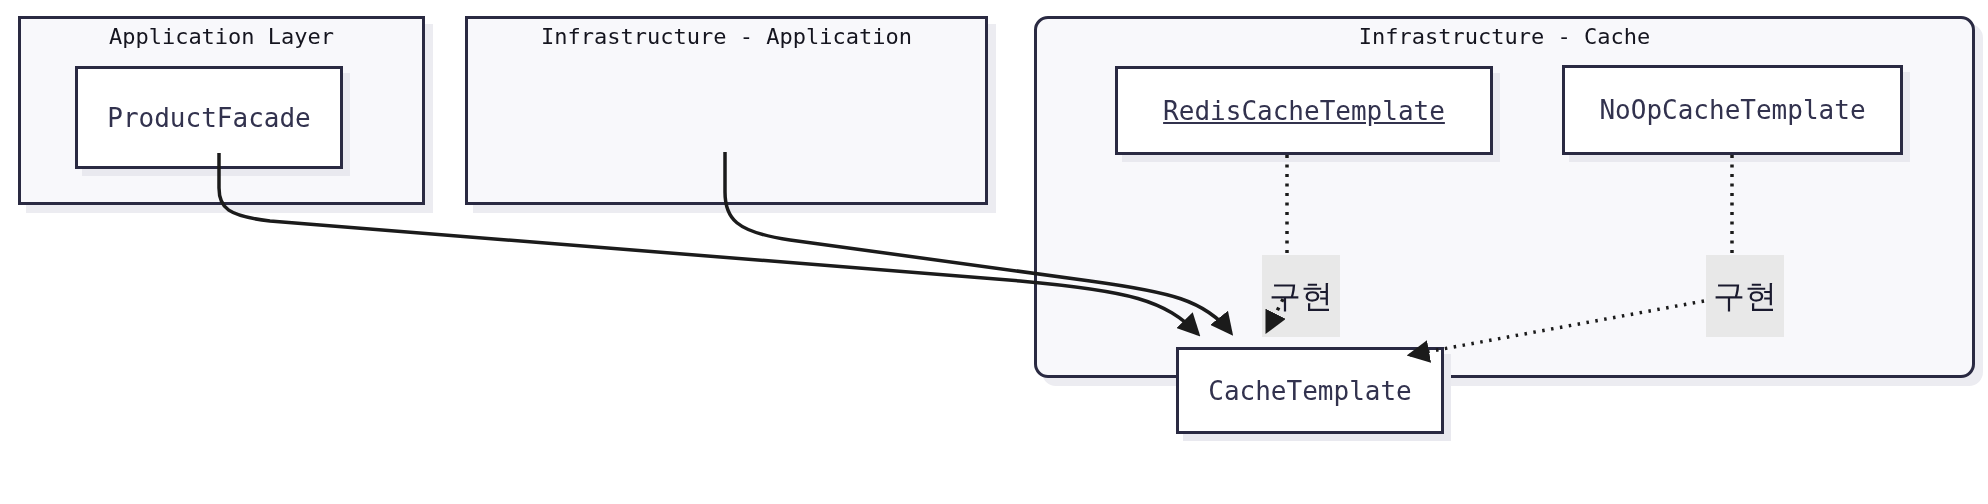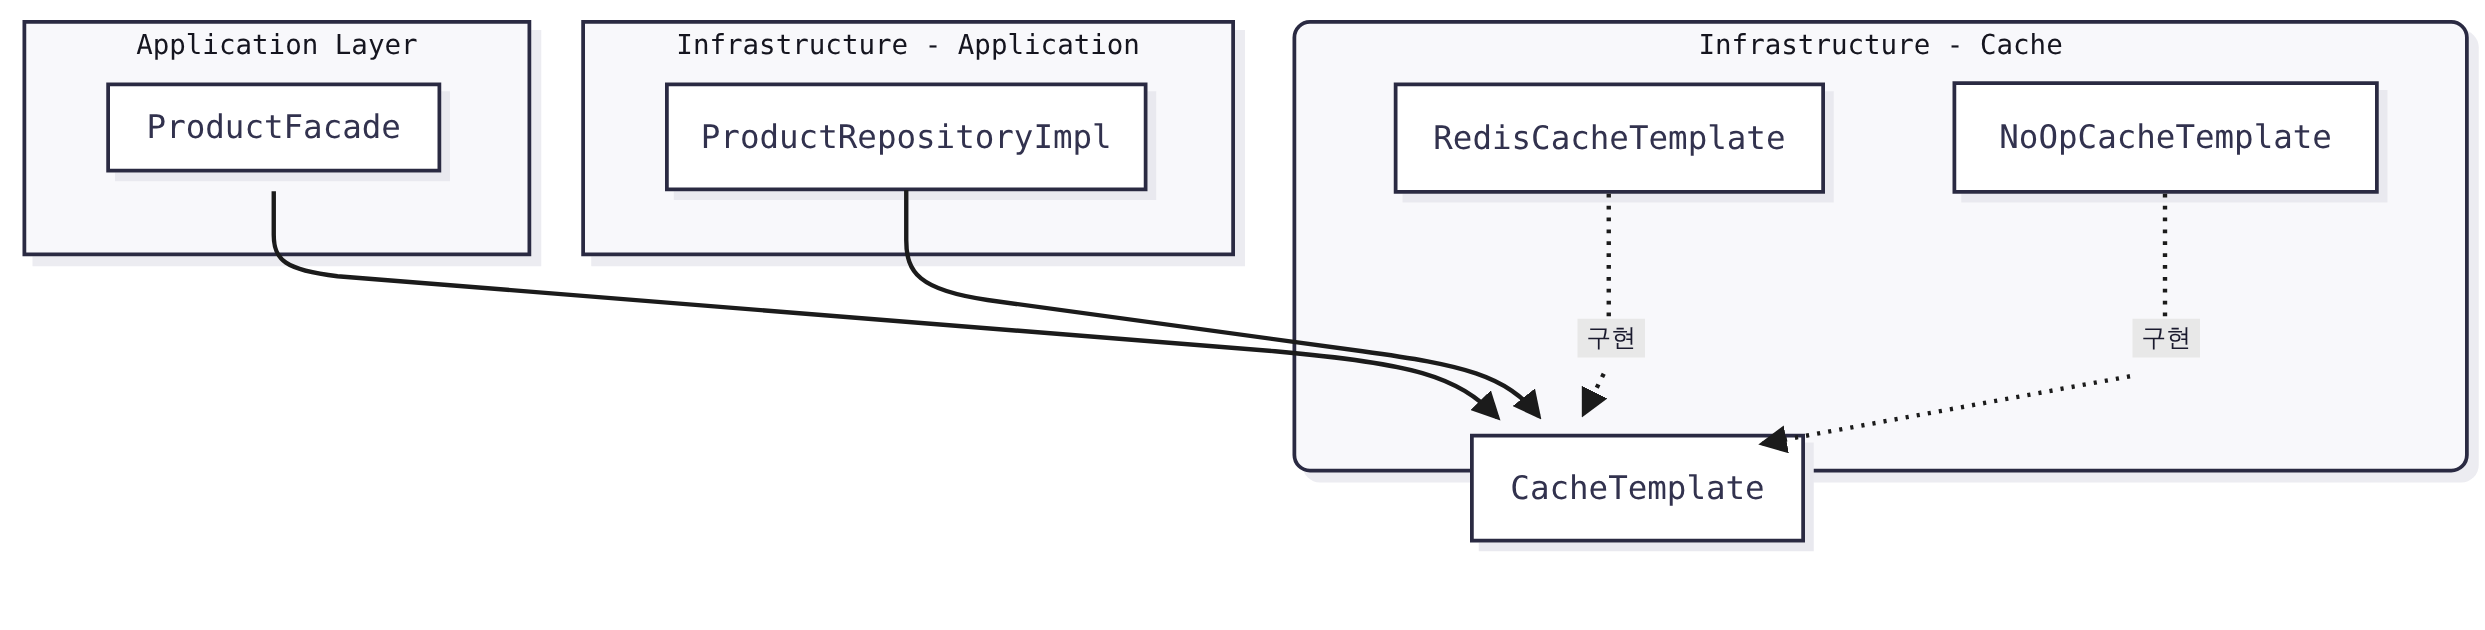--- a/index.html
+++ b/index.html
@@ -16,21 +16,21 @@
     font-size:22px;color:#15151f;white-space:nowrap;
   }
   .node{
     position:absolute;background:#ffffff;border:3px solid #2a2a42;
     box-shadow:7px 7px 0 #e9e9ef;box-sizing:border-box;
     display:flex;align-items:center;justify-content:center;
     font-size:26px;color:#32324e;white-space:nowrap;z-index:2;
   }
   .edge-label{
     position:absolute;background:#e8e8e8;color:#1a1a2e;
-    font-size:20px;line-height:1.25;padding:3px 7px;z-index:4;white-space:nowrap;
+    font-size:32px;line-height:1.25;padding:21px 7px;z-index:4;white-space:nowrap;
   }
   svg.edges{position:absolute;left:0;top:0;width:1988px;height:504px;z-index:5;pointer-events:none;}
   .edge-solid{fill:none;stroke:#1b1b1b;stroke-width:3.5;}
   .edge-dotted{fill:none;stroke:#1b1b1b;stroke-width:3.5;stroke-dasharray:3 6.5;}
   .edge-dotted-diag{fill:none;stroke:#1b1b1b;stroke-width:3.5;stroke-dasharray:2.5 6.5;}
 </style>
 </head>
 <body>
 
 <div id="canvas">
@@ -40,29 +40,26 @@
   </div>
 
   <div class="group" style="left:465px;top:16px;width:523px;height:189px;">
     <div class="group-title">Infrastructure - Application</div>
   </div>
 
   <div class="group" style="left:1034px;top:16px;width:941px;height:362px;border-radius:14px;">
     <div class="group-title">Infrastructure - Cache</div>
   </div>
 
-  <div class="node" style="left:85px;top:66px;width:268px;height:72px;justify-content:center;">
+  <div class="node" style="left:75px;top:66px;width:268px;height:103px;justify-content:center;">
     <span>ProductFacade</span>
   </div>
 
-  <div class="node" style="left:532px;top:66px;width:386px;height:87px;">
-    <span>ProductRepositoryImpl</span>
-  </div>
 
-  <div class="node" style="left:1115px;top:66px;width:345px;height:89px;">
+  <div class="node" style="left:1115px;top:66px;width:378px;height:89px;text-decoration:underline;">
     <span>RedisCacheTemplate</span>
   </div>
 
   <div class="node" style="left:1562px;top:65px;width:341px;height:90px;">
     <span>NoOpCacheTemplate</span>
   </div>
 
   <div class="node" style="left:1176px;top:347px;width:268px;height:87px;">
     <span>CacheTemplate</span>
   </div>

